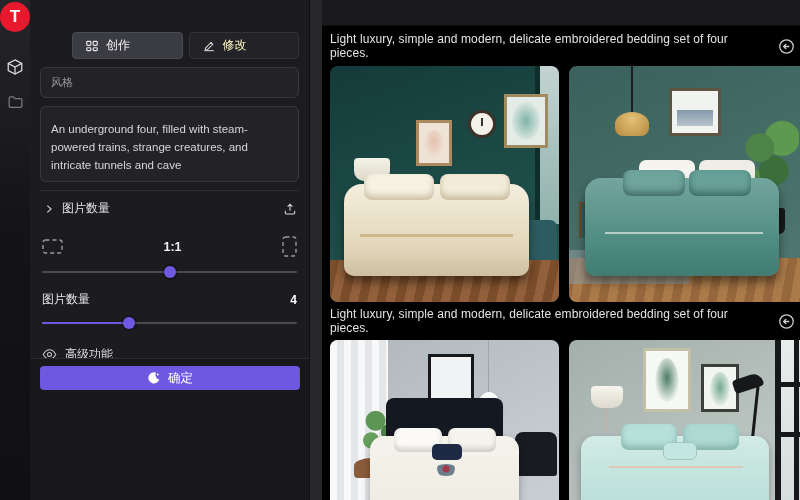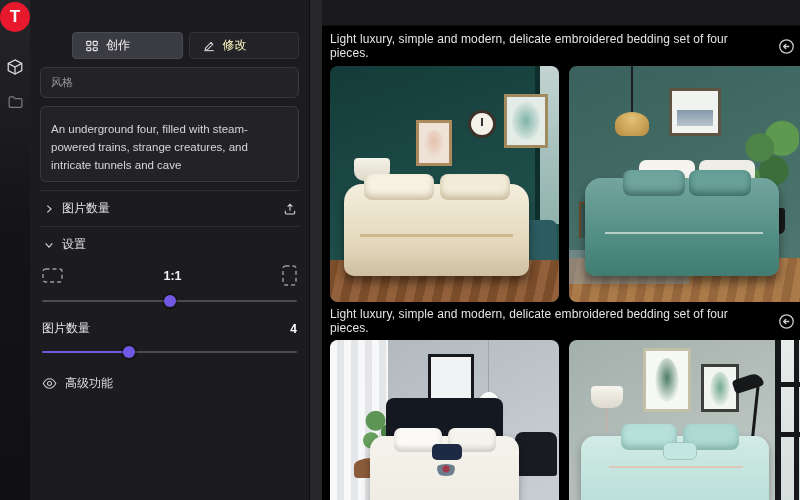--- a/index.html
+++ b/index.html
@@ -154,28 +154,20 @@
     <span>图片数量</span>
     <span class="grow"></span>
     <span>
       <svg width="14" height="14" viewBox="0 0 24 24" fill="none" stroke="#d9d9dc" stroke-width="1.8">
         <path d="M12 15 V4 M8 8 L12 4 L16 8"></path>
           <path d="M4 15 V19 a1.5 1.5 0 0 0 1.5 1.5 H18.5 A1.5 1.5 0 0 0 20 19 V15"></path>
       </svg>
     </span>
   </div>
 
-  <div class="row-flat" style="padding-bottom:2px;">
-    <span>
-      <svg width="10" height="10" viewBox="0 0 24 24" fill="none" stroke="#d9d9dc" stroke-width="2.6">
-          <path d="M4 8 L12 17 L20 8"></path>
-        </svg>
-    </span>
-    <span>设置</span>
-  </div>
 
   <div class="aspect-row">
     <span>
       <svg width="21" height="15" viewBox="0 0 21 15" fill="none" stroke="#9a9aa0" stroke-width="1.4">
         <rect x="1" y="1" width="19" height="13" rx="2.5" stroke-dasharray="4 3"></rect>
       </svg>
     </span>
     <span class="ratio">1:1</span>
     <span>
       <svg width="15" height="21" viewBox="0 0 15 21" fill="none" stroke="#9a9aa0" stroke-width="1.4">
@@ -204,20 +196,31 @@
   <div class="adv-row">
     <span>
       <svg width="15" height="13" viewBox="0 0 24 20" fill="none" stroke="#c9c9cd" stroke-width="1.7">
         <path d="M2 10 C5 4.5 9 2.5 12 2.5 C15 2.5 19 4.5 22 10 C19 15.5 15 17.5 12 17.5 C9 17.5 5 15.5 2 10 Z"></path>
         <circle cx="12" cy="10" r="3.2"></circle>
       </svg>
     </span>
     <span>高级功能</span>
   </div>
 
+  <div class="panel-footer">
+    <button class="confirm-btn">
+      <span>
+        <svg width="14" height="14" viewBox="0 0 24 24" fill="#fff">
+          <path d="M15.5 3 A9.5 9.5 0 1 0 21 14.5 A8 8 0 0 1 15.5 3 Z"></path>
+          <path d="M18.5 3.5 l.8 1.8 1.8 .8 -1.8 .8 -.8 1.8 -.8 -1.8 -1.8 -.8 1.8 -.8 Z"></path>
+        </svg>
+      </span>
+      <span>确定</span>
+    </button>
+  </div>
 </section>
 
 <main class="main">
   <div class="topstrip"></div>
   <div class="feed">
 
     <div class="prompt-row">
       <span class="ptext">Light luxury, simple and modern, delicate embroidered bedding set of four pieces.</span>
       <span class="reuse">
         <svg width="17" height="17" viewBox="0 0 24 24" fill="none" stroke="#cfcfd3" stroke-width="1.8">

